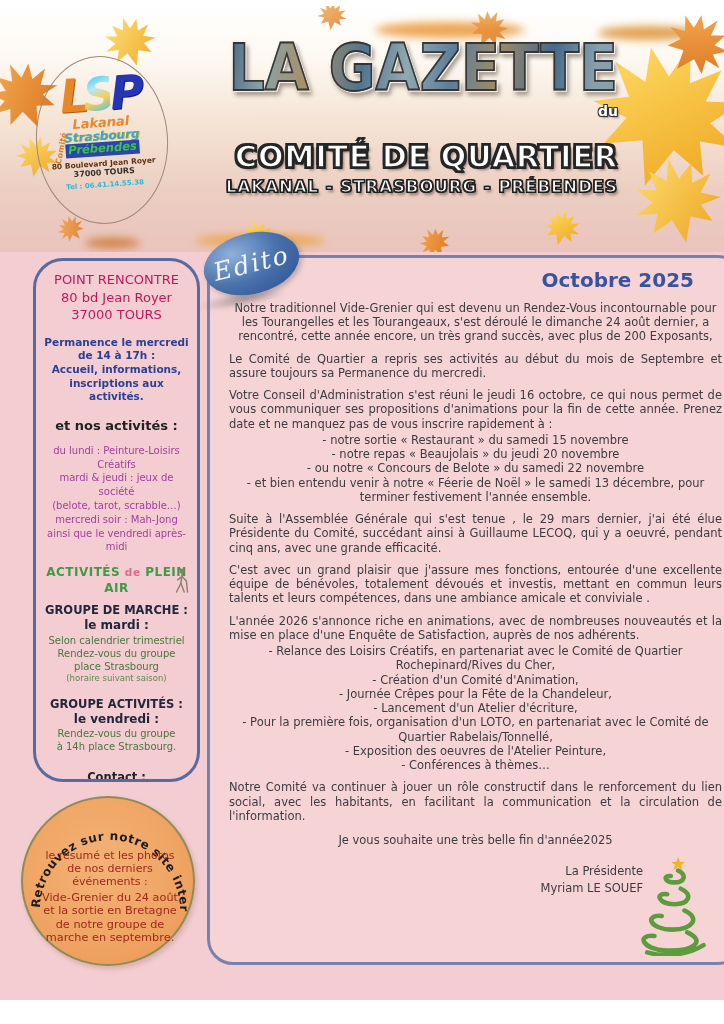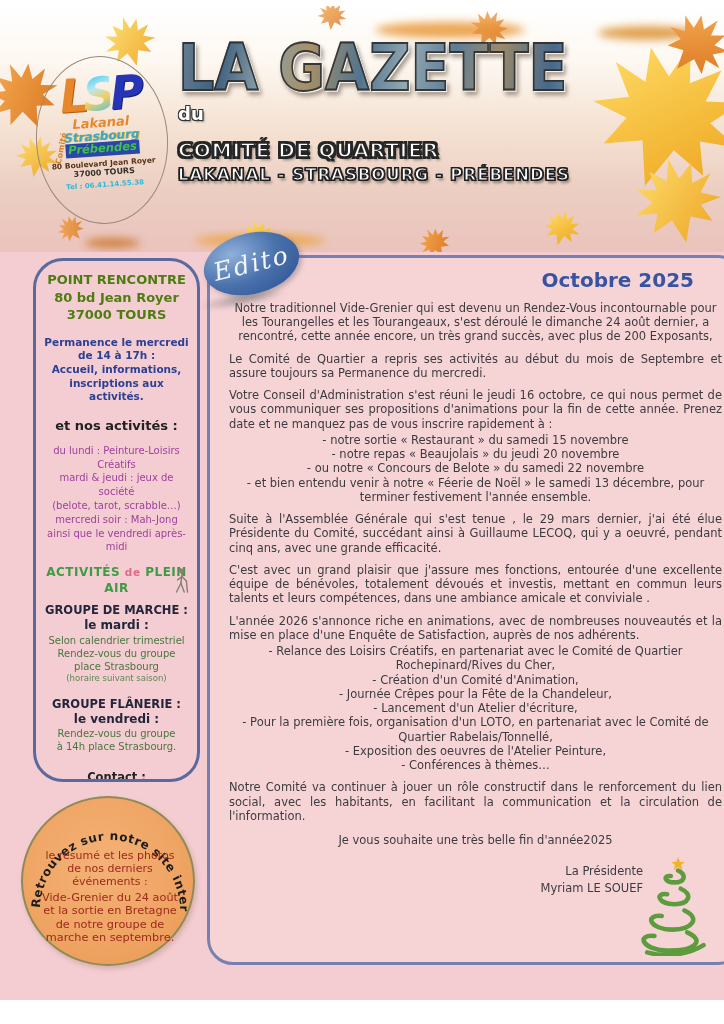--- a/index.html
+++ b/index.html
@@ -5,32 +5,32 @@
   * { margin:0; padding:0; box-sizing:border-box; }
   html,body { width:724px; height:1024px; }
   body { background:#ffffff; font-family:"DejaVu Sans", sans-serif; overflow:hidden; }
   .page { position:relative; width:724px; height:1024px; background:#ffffff; overflow:hidden; }
 
   
   .header { position:absolute; left:0; top:6px; width:724px; height:246px; overflow:hidden;
     background:linear-gradient(180deg,#ffffff 0%,#fdf8f1 22%,#f5e3d4 48%,#eccfc2 74%,#eac3bd 100%); }
   .leaf { position:absolute; }
   .streak { position:absolute; border-radius:50%; filter:blur(4px); opacity:.8; }
-  .header-text { position:absolute; left:178px; top:30px; width:440px; text-align:left; }
+  .header-text { position:absolute; left:178px; top:30px; width:440px; text-align:right; }
   .gazette-title {
     font-size:57px; font-weight:bold; letter-spacing:0px; line-height:1;
     background:linear-gradient(100deg,#6d8294 0%,#3e5f7e 10%,#8aa0a8 20%,#a89067 30%,#51748e 42%,#93a8b2 52%,#5d7d98 62%,#9c8a6a 72%,#47688a 84%,#87a0ac 94%);
     -webkit-background-clip:text; background-clip:text; color:transparent;
     -webkit-text-stroke:1.6px rgba(45,45,45,.9);
     filter:drop-shadow(1px 1px 0 rgba(255,255,255,.85)) drop-shadow(2px 3px 2px rgba(60,40,20,.45));
     transform:scaleY(1.12); transform-origin:top;
   }
-  .du-label { margin-top:10px; font-size:18px; font-weight:bold; color:#fff;
+  .du-label { margin-top:10px; font-size:14px; font-weight:bold; color:#fff;
     text-shadow:-1px -1px 0 #333,1px -1px 0 #333,-1px 1px 0 #333,1px 1px 0 #333, 2px 2px 2px rgba(0,0,0,.4); }
-  .comite-title { margin-top:14px; font-size:20px; font-weight:bold; color:#fff; letter-spacing:1px;
+  .comite-title { margin-top:20px; font-size:30px; font-weight:bold; color:#fff; letter-spacing:1px;
     -webkit-text-stroke:1.6px #262626;
     text-shadow:-2px -2px 0 #262626,2px -2px 0 #262626,-2px 2px 0 #262626,2px 2px 0 #262626, 3px 3px 3px rgba(0,0,0,.45); }
   .lsp-line { margin-top:3px; font-size:16.5px; font-weight:bold; color:#fff; letter-spacing:1px;
     -webkit-text-stroke:1.2px #1f1f1f;
     text-shadow:-1px -1px 0 #1f1f1f,1px -1px 0 #1f1f1f,-1px 1px 0 #1f1f1f,1px 1px 0 #1f1f1f, 2px 3px 3px rgba(0,0,0,.45); }
 
   
   .logo { position:absolute; left:36px; top:50px; width:132px; height:168px;
     border:1.5px solid #9a8a78; border-radius:50%; transform:rotate(-4deg);
     display:flex; flex-direction:column; align-items:center; padding-top:18px; }
@@ -58,21 +58,21 @@
   .edito { position:absolute; left:203px; top:233px; width:97px; height:61px; border-radius:50%;
     background:radial-gradient(ellipse at 32% 28%, #8fb0da 0%, #4a72ac 48%, #2c4f92 100%);
     transform:rotate(-14deg); z-index:5; display:flex; align-items:center; justify-content:center;
     box-shadow:2px 3px 5px rgba(80,80,90,.35); }
   .edito span { font-family:"DejaVu Serif", serif; font-style:italic; font-size:25px; color:#f2f5fa; letter-spacing:2px; }
 
   
   .sidebar { position:absolute; left:33px; top:258px; width:167px; height:524px;
     border:3px solid #5b6a9e; border-radius:30px; padding:10px 7px 6px; text-align:center;
     font-size:10px; color:#3a3a3a; line-height:1.3; z-index:3; overflow:hidden; }
-  .sb-title { font-size:13px; font-weight:bold; color:#4d7c0f; line-height:1.35; }
+  .sb-title { font-size:13px; font-weight:normal; color:#be185d; line-height:1.35; }
   .sb-perm { margin-top:12px; color:#2b3f94; font-weight:bold; font-size:10.5px; }
   .sb-perm .rg { font-weight:bold; }
   .sb-acts-title { margin-top:14px; font-size:13px; font-weight:bold; color:#222; }
   .sb-acts { margin-top:9px; color:#a03f9e; font-size:10px; line-height:1.38; }
   .sb-pleinair { margin-top:11px; font-size:12px; font-weight:bold; letter-spacing:.5px; color:#3e9a44; }
   .sb-pleinair .de { color:#e06a8a; font-size:10.5px; }
   .sb-group-title { margin-top:7px; font-size:11.5px; font-weight:bold; color:#23263a; }
   .sb-group-day { font-size:12px; font-weight:bold; color:#23263a; }
   .sb-green { color:#47763c; font-size:10px; line-height:1.32; }
   .sb-note { color:#5d8852; font-size:8.5px; }
@@ -230,21 +230,21 @@
         <circle cx="10" cy="4" r="2.4" fill="#8a7f72" stroke="none"></circle>
         <path d="M10 7 L9 15"></path>
           <path d="M10 9 L14 13"></path>
           <path d="M10 9 L6 12"></path>
         <path d="M14 13 L15 23"></path>
           <path d="M9 15 L5 23"></path>
           <path d="M9 15 L12 23"></path>
       </g>
     </svg>
     <div class="sb-flan">
-      <div class="sb-group-title">GROUPE FLÂNERIE :</div>
+      <div class="sb-group-title">GROUPE ACTIVITÉS :</div>
       <div class="sb-group-day">le vendredi :</div>
       <div class="sb-green">Rendez-vous du groupe</div>
       <div class="sb-green">à 14h place Strasbourg.</div>
     </div>
     <div class="sb-contact">
       <div class="sb-contact-title">Contact :</div>
       <div class="sb-contact-line">Téléphone : 06.41.14.55.38</div>
 
     </div>
 

